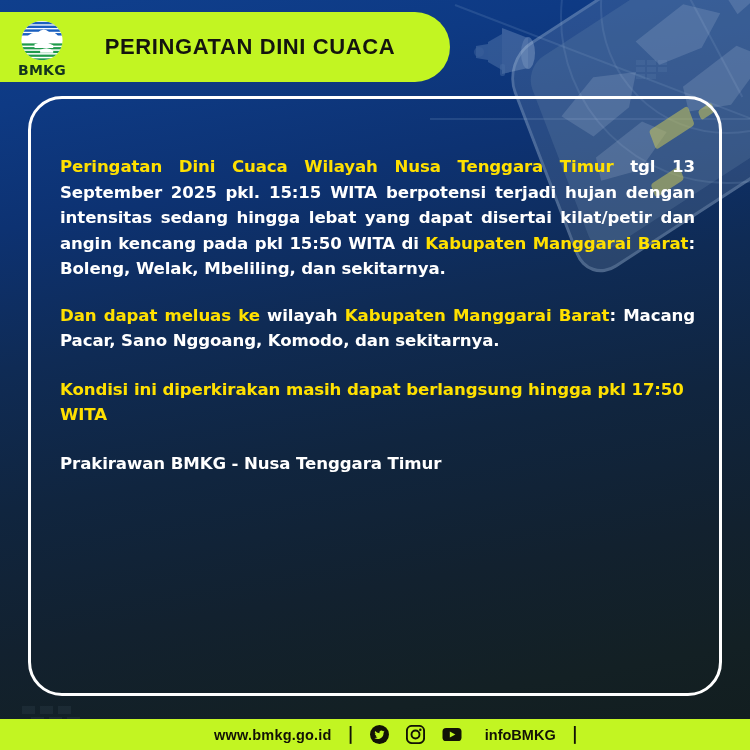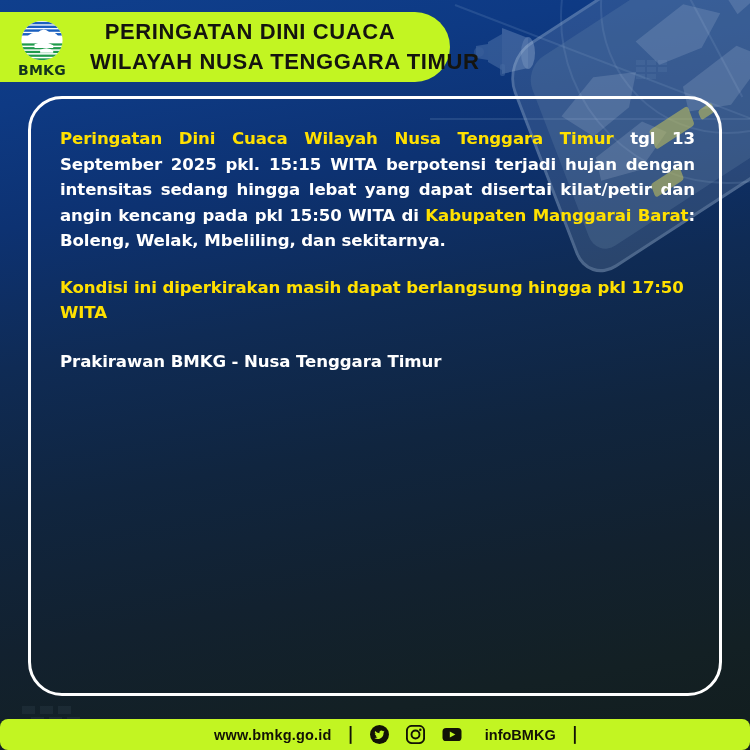--- a/index.html
+++ b/index.html
@@ -140,35 +140,34 @@
     font-family: "DejaVu Sans", "Liberation Sans", sans-serif;
     font-weight: 700;
     font-size: 16.6px;
     line-height: 1.54;
     text-align: justify;
     margin: 0 0 19px 0;
     letter-spacing: -0.1px;
   }
   .para.plain { text-align: left; }
   .hl { color: #ffe000; }
-  .gap-a { margin-bottom: 21px; }
+  .gap-a { margin-bottom: 21px; margin-top: 28px; }
   .gap-b { margin-bottom: 23px; }
 
   
   .footer {
     position: absolute;
     left: 0; bottom: 0;
     width: 750px; height: 31px;
     background: #c2f522;
     display: flex;
     align-items: center;
     justify-content: center;
     gap: 0;
     z-index: 7;
-    border-radius: 8px;
   }
   .f-site {
     font-family: "Liberation Sans", "DejaVu Sans", sans-serif;
     font-weight: 700;
     font-size: 14.5px;
     color: #121206;
     letter-spacing: .2px;
   }
   .f-sep {
     font-weight: 700;
@@ -290,29 +289,29 @@
           <rect x="0" y="37" width="48" height="2.4" fill="#1f9a4a"></rect>
           <rect x="0" y="41" width="48" height="2.4" fill="#1f9a4a"></rect>
           <path d="M16 26 q10 -5 20 1 l0 3 l-20 0 Z" fill="#ffffff"></path>
           <path d="M22 32 q8 -4 14 1 l0 2 l-14 0 Z" fill="#ffffff"></path>
         </g>
       </svg>
       <span class="logo-text">BMKG</span>
     </div>
     <div class="header-titles">
       <div>PERINGATAN DINI CUACA</div>
-      <div>WILAYAH NUSA TENGGARA TIMUR</div>
     </div>
   </div>
 
   <div class="card">
     <div class="card-inner">
 
       <p class="para gap-a"><span class="hl">Peringatan Dini Cuaca Wilayah Nusa Tenggara Timur</span><span> tgl 13 September 2025 pkl. 15:15 WITA berpotensi terjadi hujan dengan intensitas sedang hingga lebat yang dapat disertai kilat/petir dan angin kencang pada pkl 15:50 WITA di </span><span class="hl">Kabupaten Manggarai Barat</span><span>: Boleng, Welak, Mbeliling, dan sekitarnya.</span></p>
 
+      <p class="para gap-b"><span class="hl">Dan dapat meluas ke</span><span> wilayah </span><span class="hl">Kabupaten Manggarai Barat</span><span>: Macang Pacar, Sano Nggoang, Komodo, dan sekitarnya.</span></p>
 
       <p class="para plain gap-b"><span class="hl">Kondisi ini diperkirakan masih dapat berlangsung hingga pkl 17:50 WITA</span></p>
 
       <p class="para plain"><span>Prakirawan BMKG - Nusa Tenggara Timur</span></p>
 
     </div>
   </div>
 
   <div class="footer">
     <div class="spacer-left"></div>

